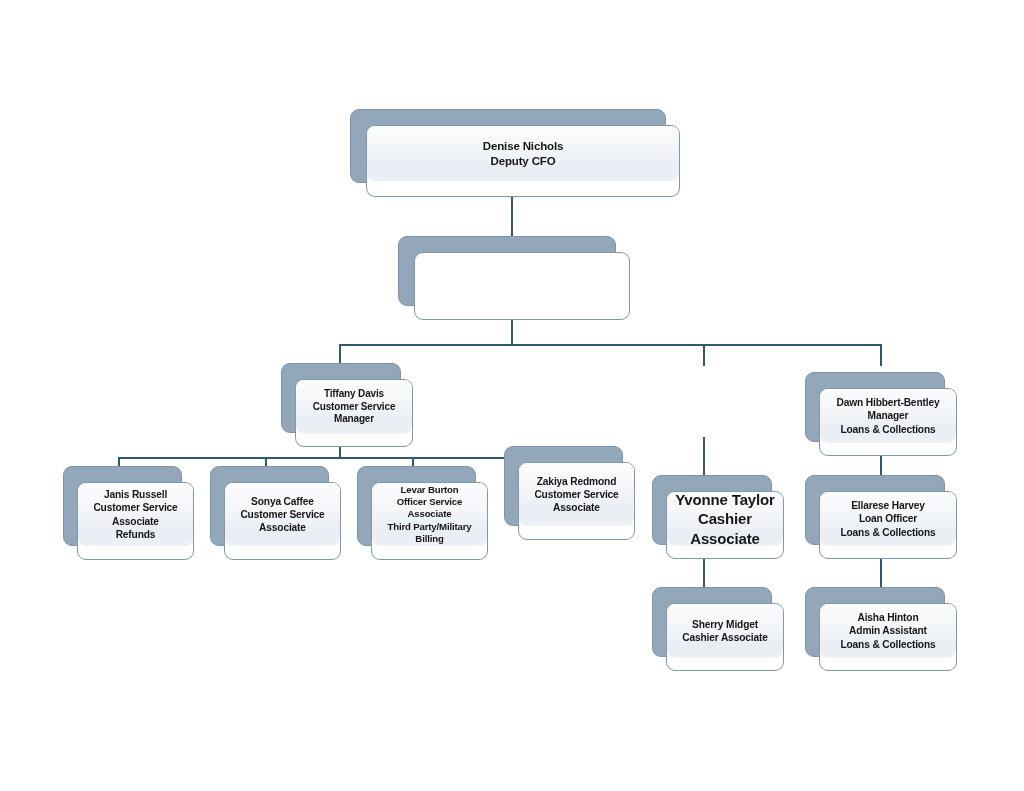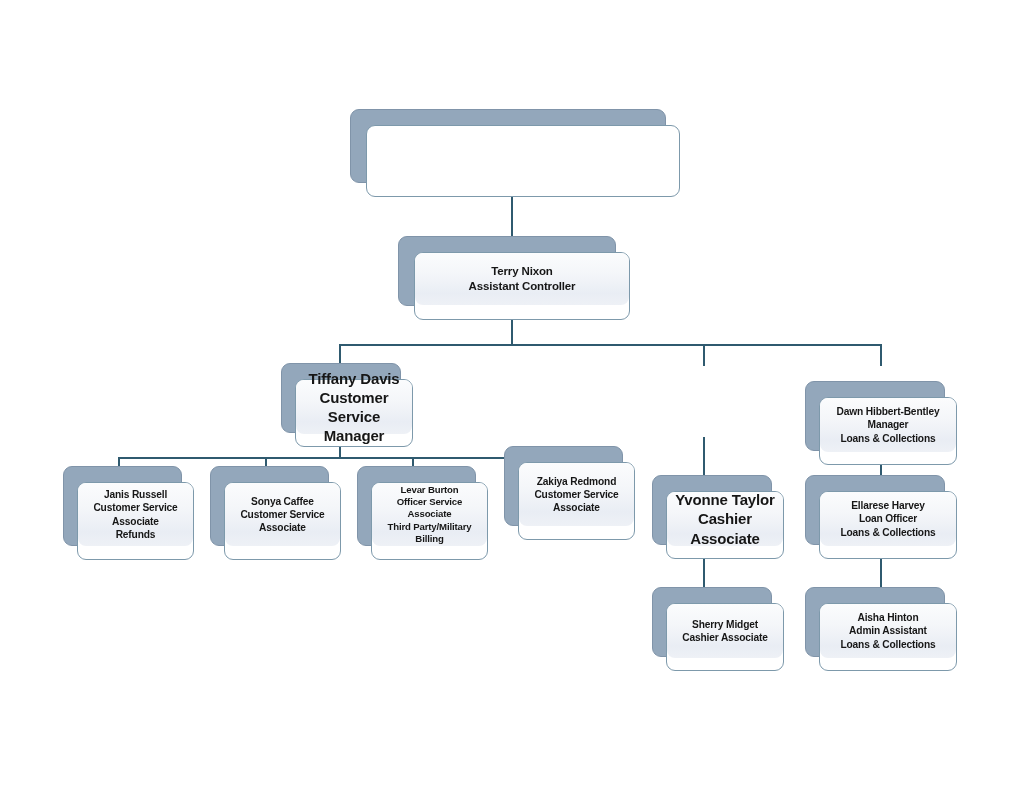--- a/index.html
+++ b/index.html
@@ -102,43 +102,43 @@
 
   <div class="conn conn-v" style="left:703px; top:549px; height:40px;"></div>
 
   <div class="conn conn-v" style="left:880px; top:437px; height:40px;"></div>
 
   <div class="conn conn-v" style="left:880px; top:549px; height:40px;"></div>
 
   <div class="node" style="left:350px; top:109px; width:330px; height:88px;">
     <div class="plate" style="width:314px; height:72px;"></div>
     <div class="frame" style="left:16px; top:16px; width:314px; height:72px;"></div>
+    <div class="panel" style="left:17px; top:17px; width:312px; height:55px;">
+      <div class="label" style="font-size:11.5px;">Denise Nichols
+Deputy CFO</div>
+    </div>
   </div>
 
   <div class="node" style="left:398px; top:236px; width:232px; height:84px;">
     <div class="plate" style="width:216px; height:68px;"></div>
     <div class="frame" style="left:16px; top:16px; width:216px; height:68px;"></div>
-    <div class="panel" style="left:17px; top:17px; width:214px; height:52px;">
-      <div class="label" style="font-size:11.5px;">Terry Nixon
-Assistant Controller</div>
-    </div>
   </div>
 
   <div class="node" style="left:281px; top:363px; width:132px; height:84px;">
     <div class="plate" style="width:118px; height:68px;"></div>
     <div class="frame" style="left:14px; top:16px; width:118px; height:68px;"></div>
     <div class="panel" style="left:15px; top:17px; width:116px; height:54px;">
-      <div class="label" style="font-size:15px;">Tiffany Davis
+      <div class="label" style="font-size:10px;">Tiffany Davis
 Customer Service
 Manager</div>
     </div>
   </div>
 
 
-  <div class="node" style="left:805px; top:381px; width:168px; height:84px;">
+  <div class="node" style="left:805px; top:372px; width:168px; height:84px;">
     <div class="plate" style="width:138px; height:68px;"></div>
     <div class="frame" style="left:14px; top:16px; width:138px; height:68px;"></div>
     <div class="panel" style="left:15px; top:17px; width:136px; height:54px;">
       <div class="label" style="font-size:10.2px;">Dawn Hibbert-Bentley
 Manager
 Loans &amp; Collections</div>
     </div>
   </div>
 
   <div class="node" style="left:63px; top:466px; width:131px; height:94px;">

